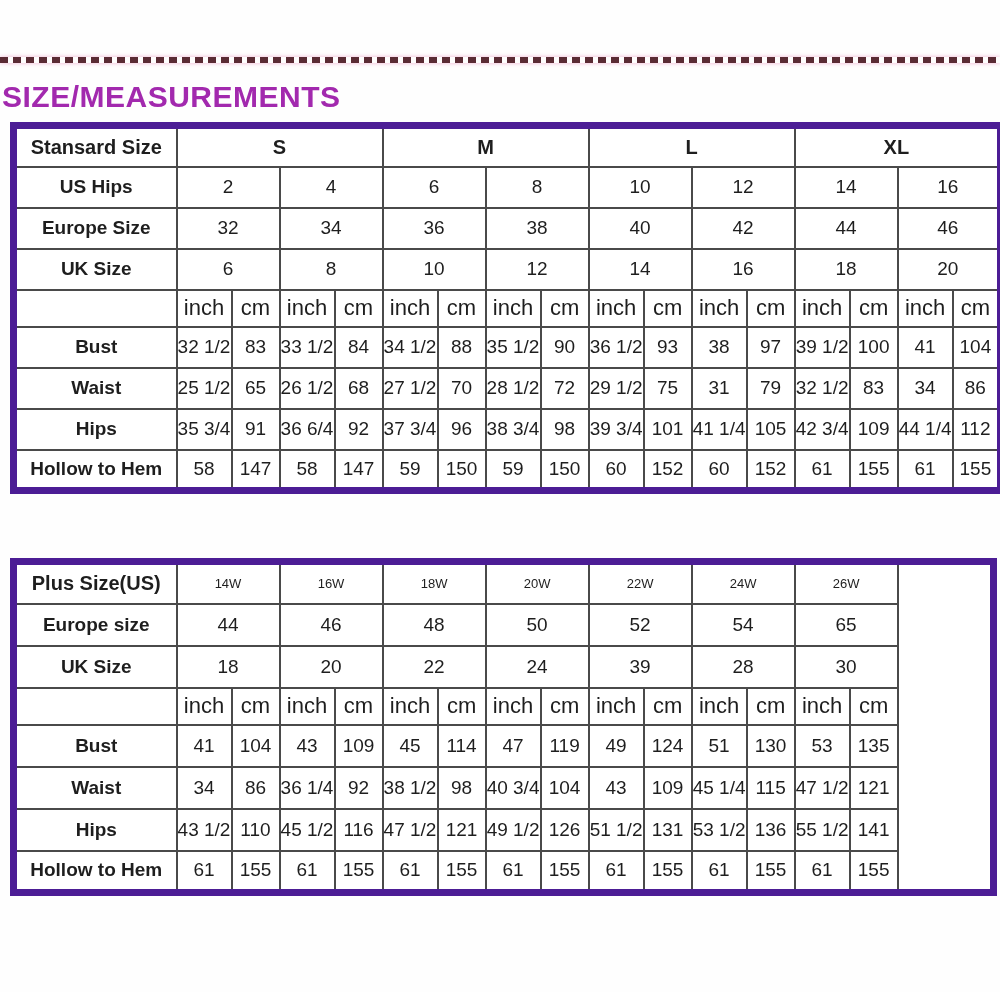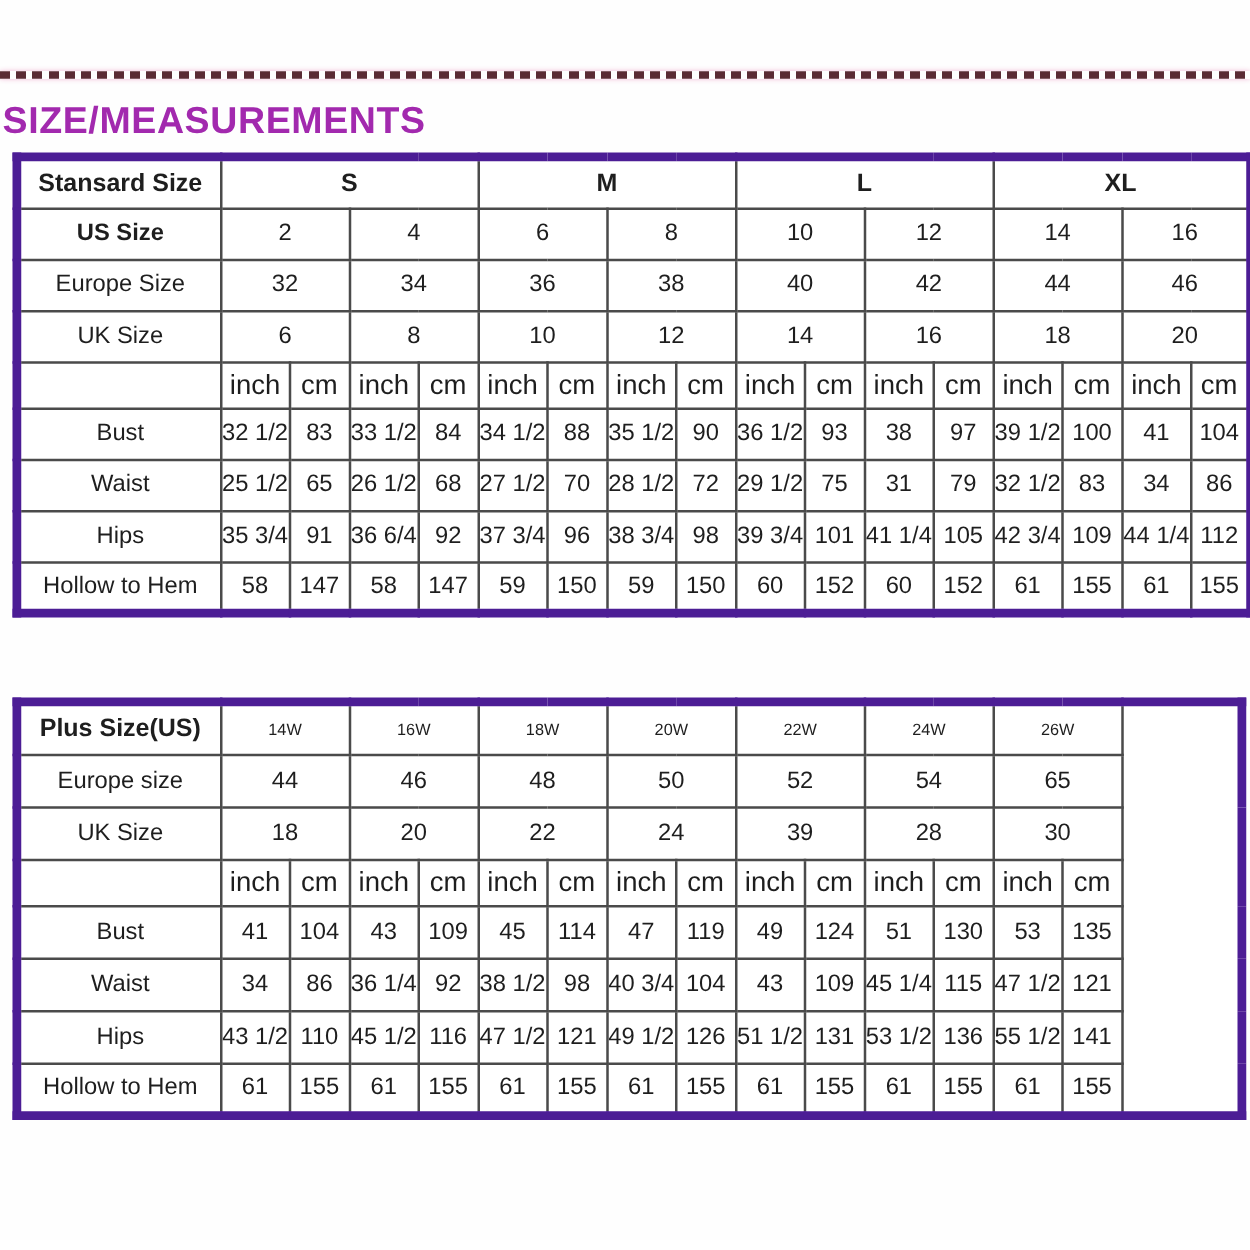--- a/index.html
+++ b/index.html
@@ -32,21 +32,21 @@
     font-size:19px;color:#1e1e1e;
     padding:0;overflow:hidden;white-space:nowrap;
   }
   table.size-table{border:7px solid #4c1d95;}
   .t1{top:122px;width:987px;}
   .t2{top:558px;width:983px;padding-left:21px;}
   .t1 tr,.t2 tr{height:41px;}
   .t2 tr{height:42px;}
   tr.r-units{height:37px;}
   tr.r-units td{font-size:22px;}
-  td.lbl{font-size:18px;}
+  td.lbl{font-size:18px;font-weight:bold;}
   td.b{font-weight:700;}
   tr.r-group td{font-size:20px;}
   .t2 tr.r-group td.gcell{font-weight:400;font-size:13px;}
   col.c-label{width:163px;}
   col.c-inch{width:55px;}
   col.c-cm{width:48px;}
   col.c-empty{width:96px;}
 </style>
 </head>
 <body>
@@ -79,21 +79,21 @@
     </colgroup>
     <tbody>
       <tr class="r-group">
         <td class="lbl b">Stansard Size</td>
         <td class="b" colspan="4">S</td>
         <td class="b" colspan="4">M</td>
         <td class="b" colspan="4">L</td>
         <td class="b" colspan="4">XL</td>
       </tr>
       <tr>
-        <td class="lbl b">US Size</td>
+        <td class="lbl b">US Hips</td>
         <td colspan="2">2</td>
         <td colspan="2">4</td>
         <td colspan="2">6</td>
         <td colspan="2">8</td>
         <td colspan="2">10</td>
         <td colspan="2">12</td>
         <td colspan="2">14</td>
         <td colspan="2">16</td>
       </tr>
       <tr>

